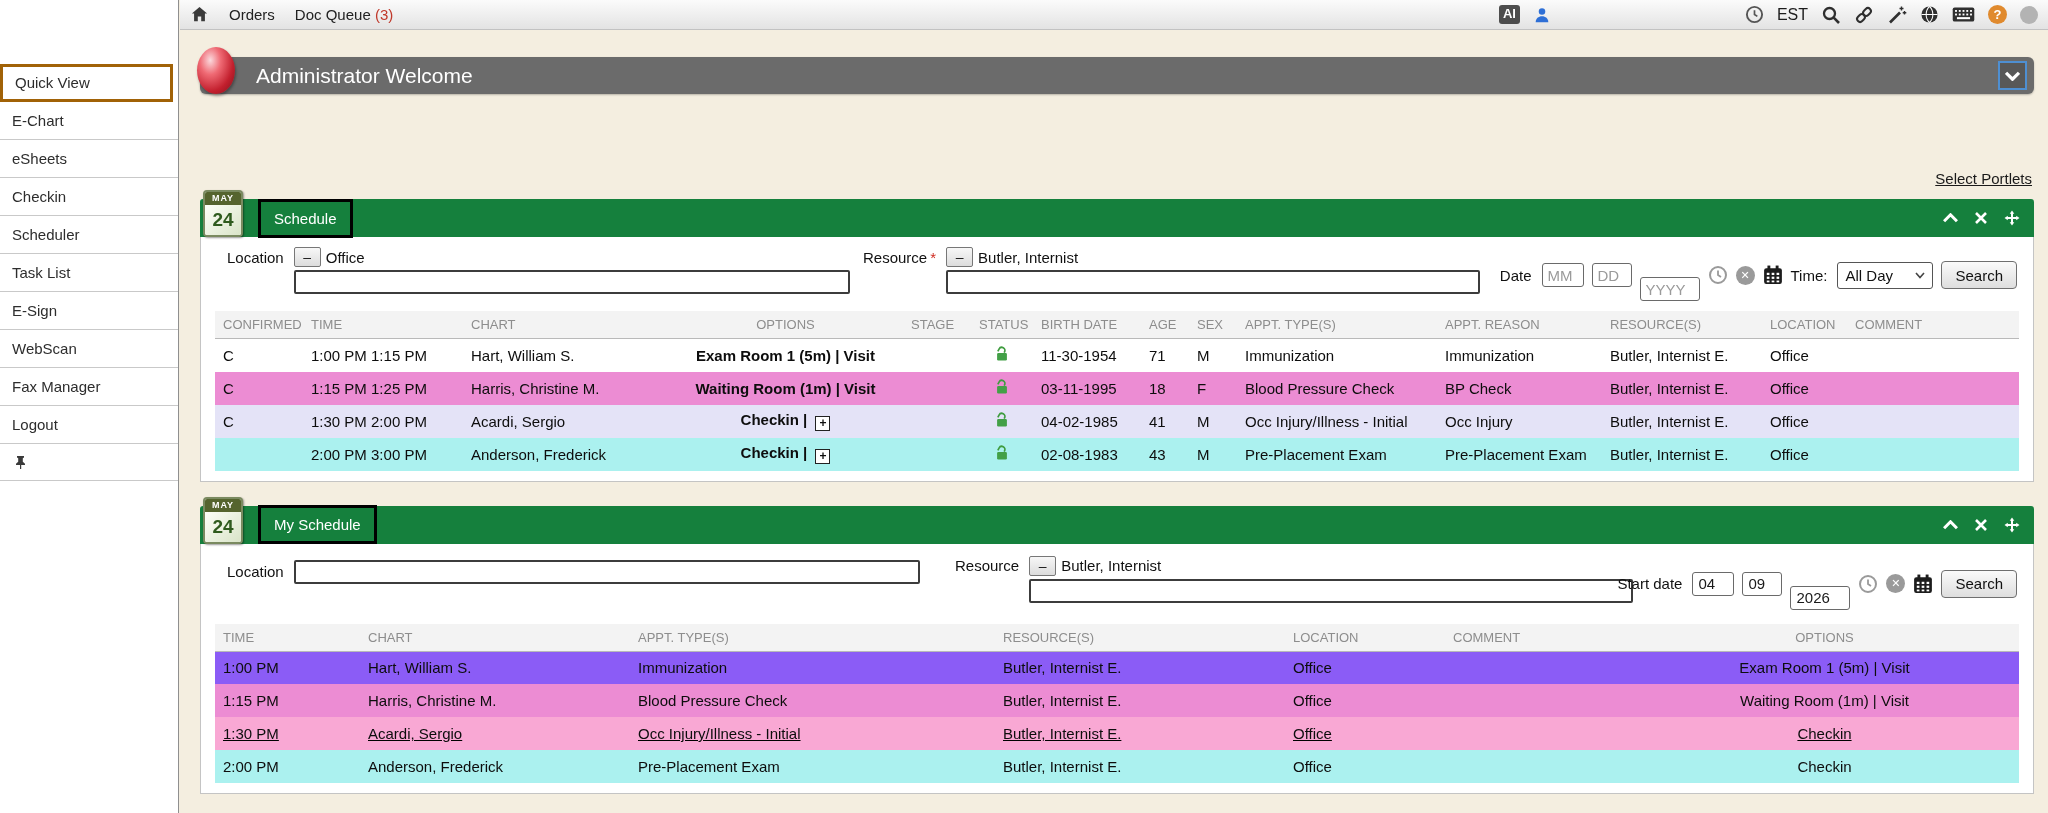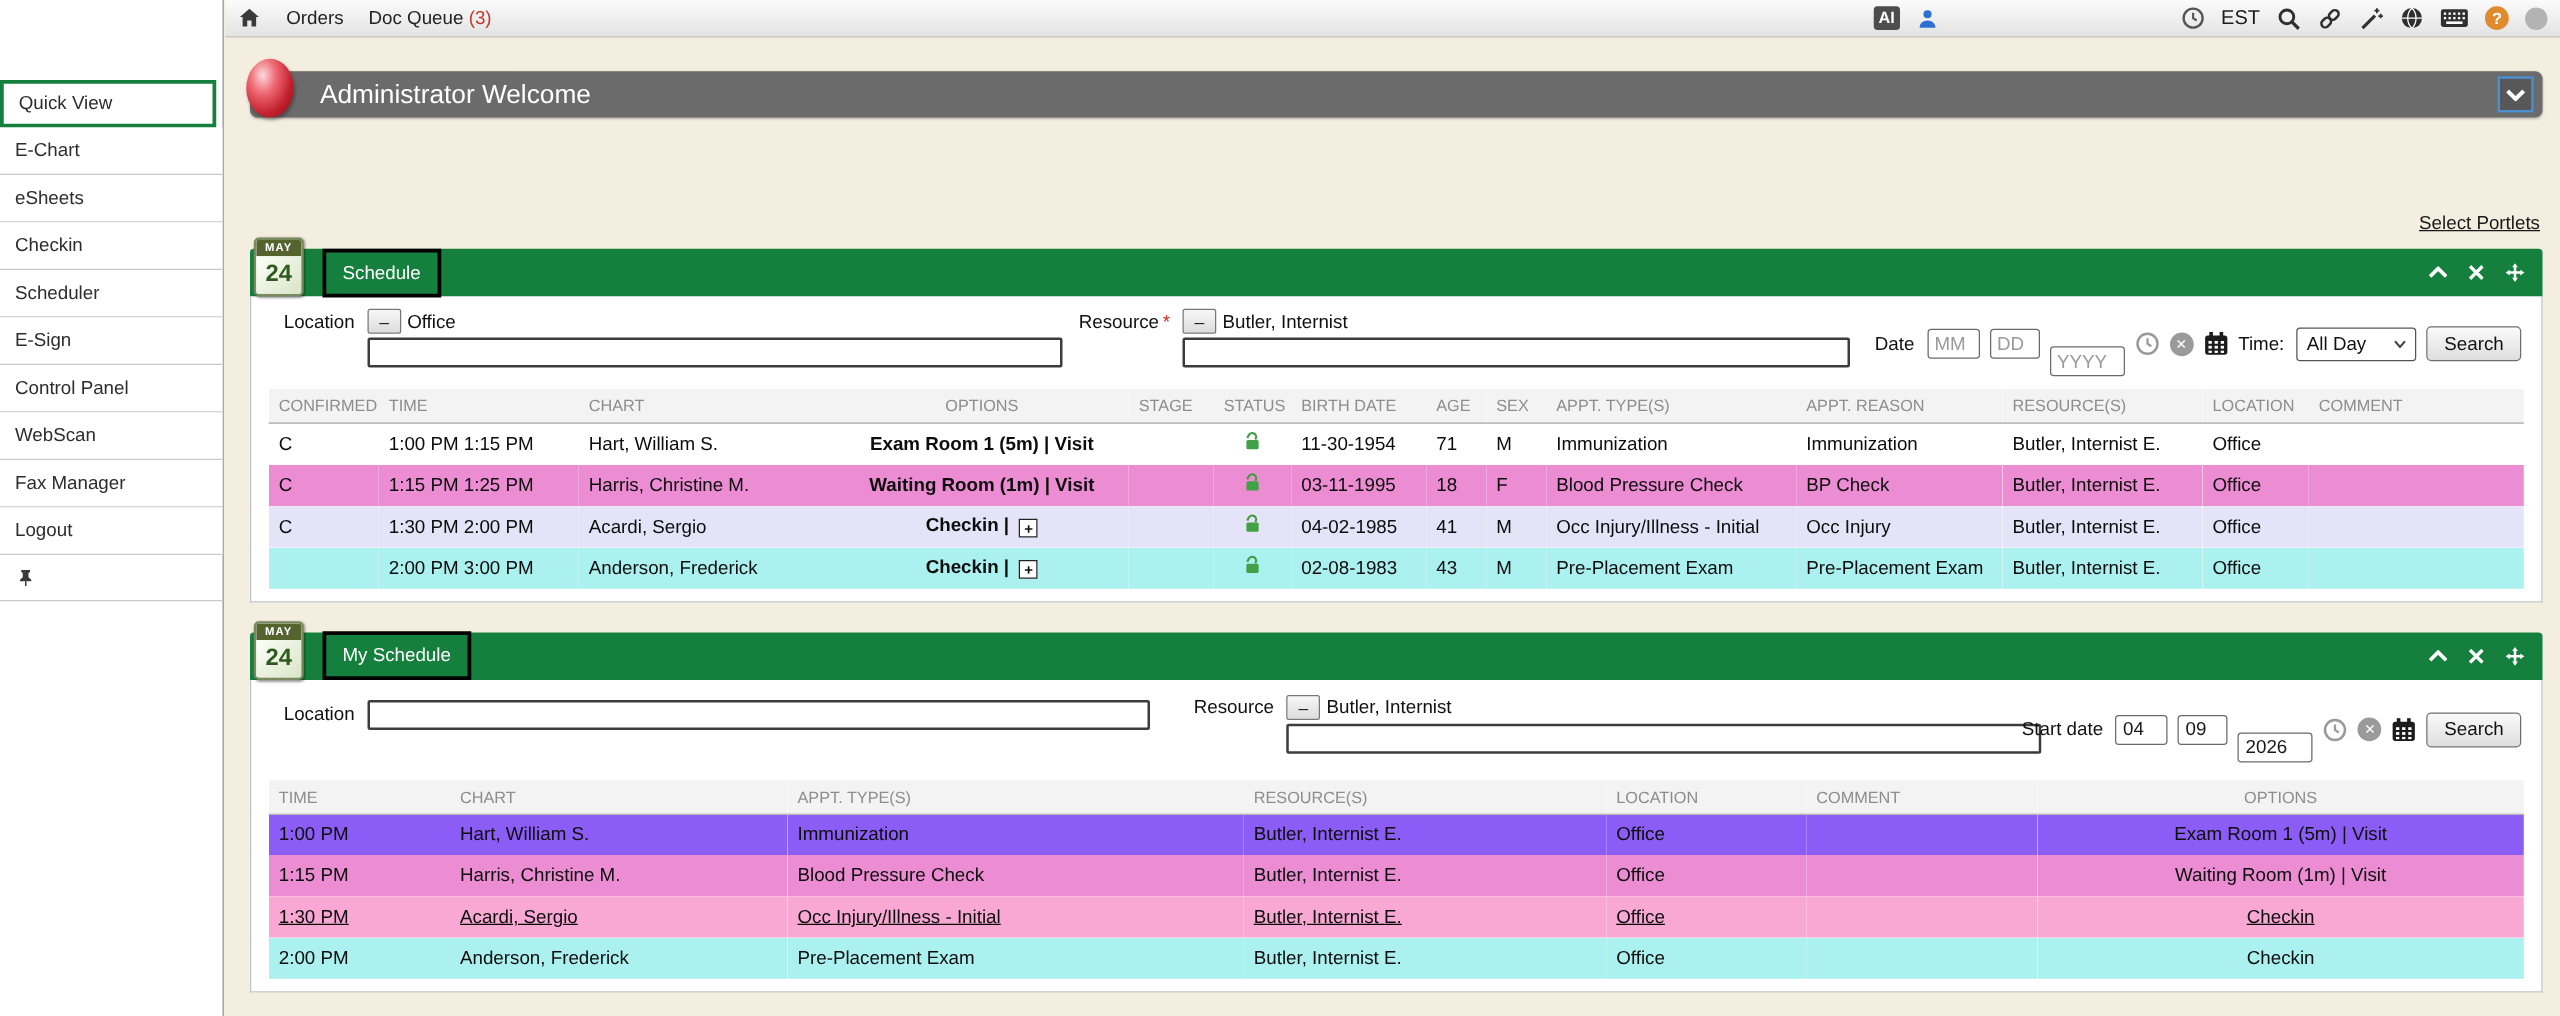--- a/index.html
+++ b/index.html
@@ -8,21 +8,21 @@
     background: #f4eee0;
     width: 2048px; height: 813px;
     position: relative; overflow: hidden;
   }
   
   .sidebar { position: absolute; left: 0; top: 0; width: 179px; height: 813px;
     background: #fff; border-right: 1px solid #8f8f8f; z-index: 5; }
   .logo { height: 64px; }
   .sb-item { height: 38px; line-height: 37px; padding-left: 12px; font-size: 15px;
     color: #2d2d2d; border-bottom: 1px solid #c9c9c9; cursor: pointer; background: #fff; }
-  .sb-item.active { border: 3px solid #15803d; margin-right: 5px; line-height: 32px; }
+  .sb-item.active { border: 3px solid #a16207; margin-right: 5px; line-height: 32px; }
   .sb-pin { height: 37px; display: flex; align-items: center; padding-left: 14px;
     border-bottom: 1px solid #c9c9c9; }
   
   .main { margin-left: 180px; height: 100%; }
   .topbar { height: 30px; background: linear-gradient(#fbfbfb,#e3e3e3);
     border-bottom: 1px solid #c2c2c2; display: flex; align-items: center;
     padding: 0 10px; gap: 20px; }
   .tb-link { font-size: 15px; color: #222; cursor: pointer; }
   .tb-count { color: #c0392b; }
   .tb-right { margin-left: auto; display: flex; align-items: center; gap: 13px; }
@@ -131,22 +131,22 @@
 <body>
 
 <div class="sidebar">
   <div class="logo"></div>
   <div>
       <div class="sb-item active">Quick View</div>
       <div class="sb-item">E-Chart</div>
       <div class="sb-item">eSheets</div>
       <div class="sb-item">Checkin</div>
       <div class="sb-item">Scheduler</div>
+      <div class="sb-item">Task List</div>
       <div class="sb-item">E-Sign</div>
-      <div class="sb-item">Control Panel</div>
       <div class="sb-item">WebScan</div>
       <div class="sb-item">Fax Manager</div>
       <div class="sb-item">Logout</div>
     </div>
   <div class="sb-pin">
     <svg width="13" height="14" viewBox="0 0 13 14">
       <path d="M3 1 h7 v1.5 l-1.2 .8 v3.5 l2.2 2 v1.2 H2 V8.8 l2.2-2 V3.3 L3 2.5 Z" fill="#3a3a3a"></path>
       <rect x="6" y="10" width="1.2" height="4" fill="#3a3a3a"></rect>
     </svg>
   </div>

